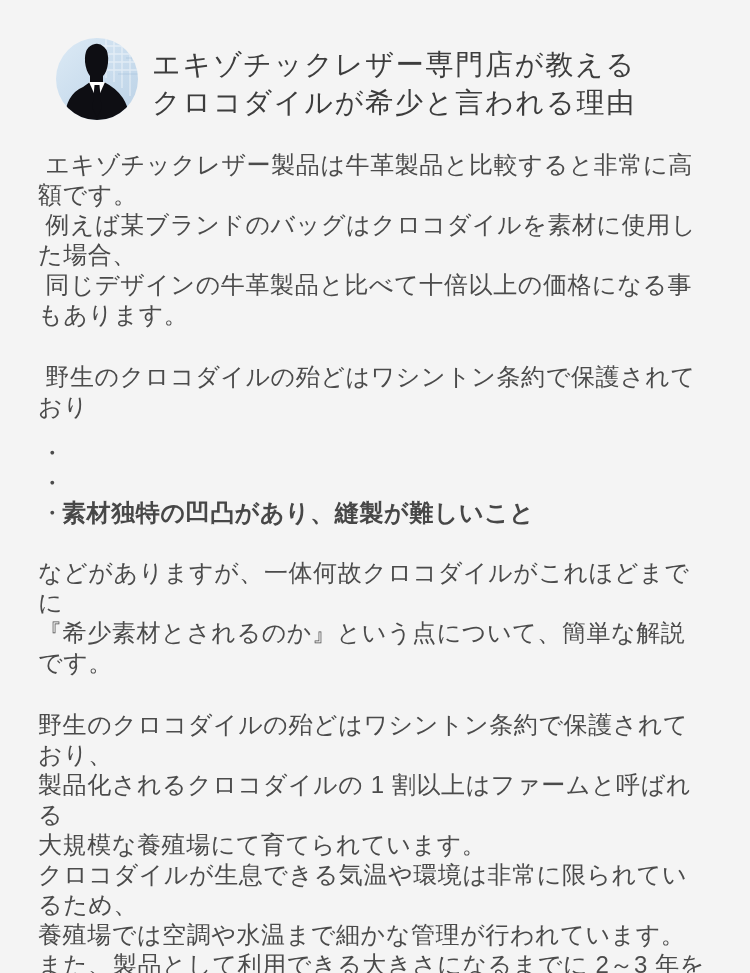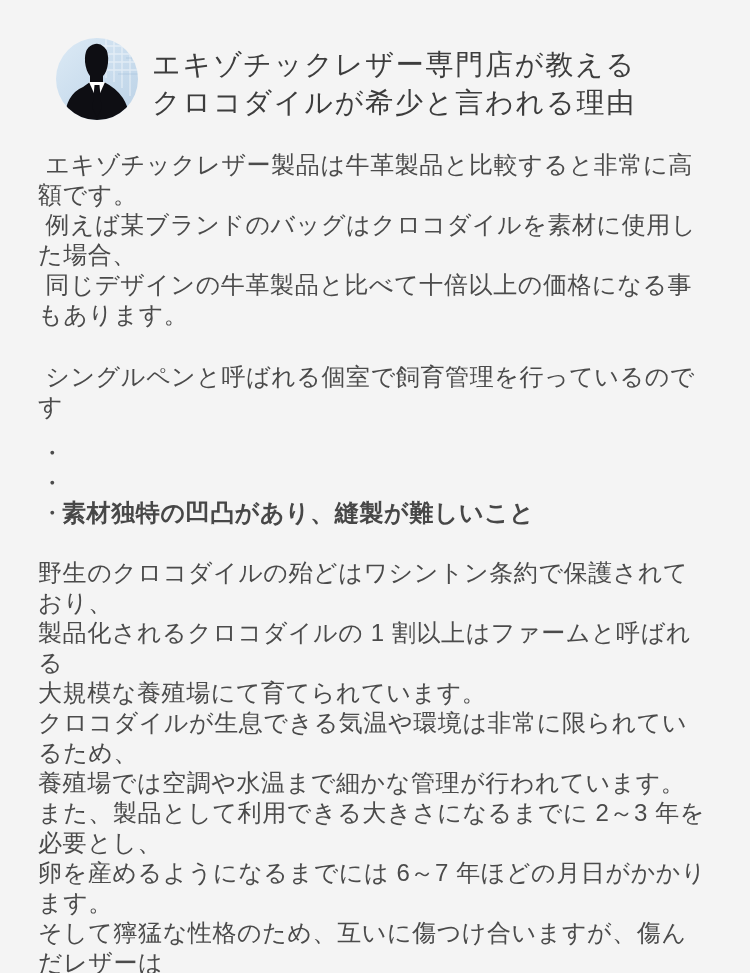--- a/index.html
+++ b/index.html
@@ -128,35 +128,37 @@
     <h1 class="title">エキゾチックレザー専門店が教える
 クロコダイルが希少と言われる理由</h1>
   </header>
 
   <main class="content">
 
     <p> エキゾチックレザー製品は牛革製品と比較すると非常に高額です。
  例えば某ブランドのバッグはクロコダイルを素材に使用した場合、
  同じデザインの牛革製品と比べて十倍以上の価格になる事もあります。</p>
 
-    <p class="tight"> シングルペンと呼ばれる個室で飼育管理を行っているのです</p>
+    <p class="tight"> 野生のクロコダイルの殆どはワシントン条約で保護されており</p>
 
     <ul class="reasons">
       <li>
         <span class="marker">・</span>
       </li>
       <li>
         <span class="marker">・</span>
       </li>
       <li>
         <span class="marker">・</span>
         <span>素材独特の凹凸があり、縫製が難しいこと</span>
       </li>
     </ul>
 
+    <p>などがありますが、一体何故クロコダイルがこれほどまでに
+『希少素材とされるのか』という点について、簡単な解説です。</p>
 
     <p>野生のクロコダイルの殆どはワシントン条約で保護されており、
 製品化されるクロコダイルの 1 割以上はファームと呼ばれる
 大規模な養殖場にて育てられています。
 クロコダイルが生息できる気温や環境は非常に限られているため、
 養殖場では空調や水温まで細かな管理が行われています。
 また、製品として利用できる大きさになるまでに 2～3 年を必要とし、
 卵を産めるようになるまでには 6～7 年ほどの月日がかかります。
 そして獰猛な性格のため、互いに傷つけ合いますが、傷んだレザーは
 製品化が出来ないため、美しくクロコダイルを育てるために

